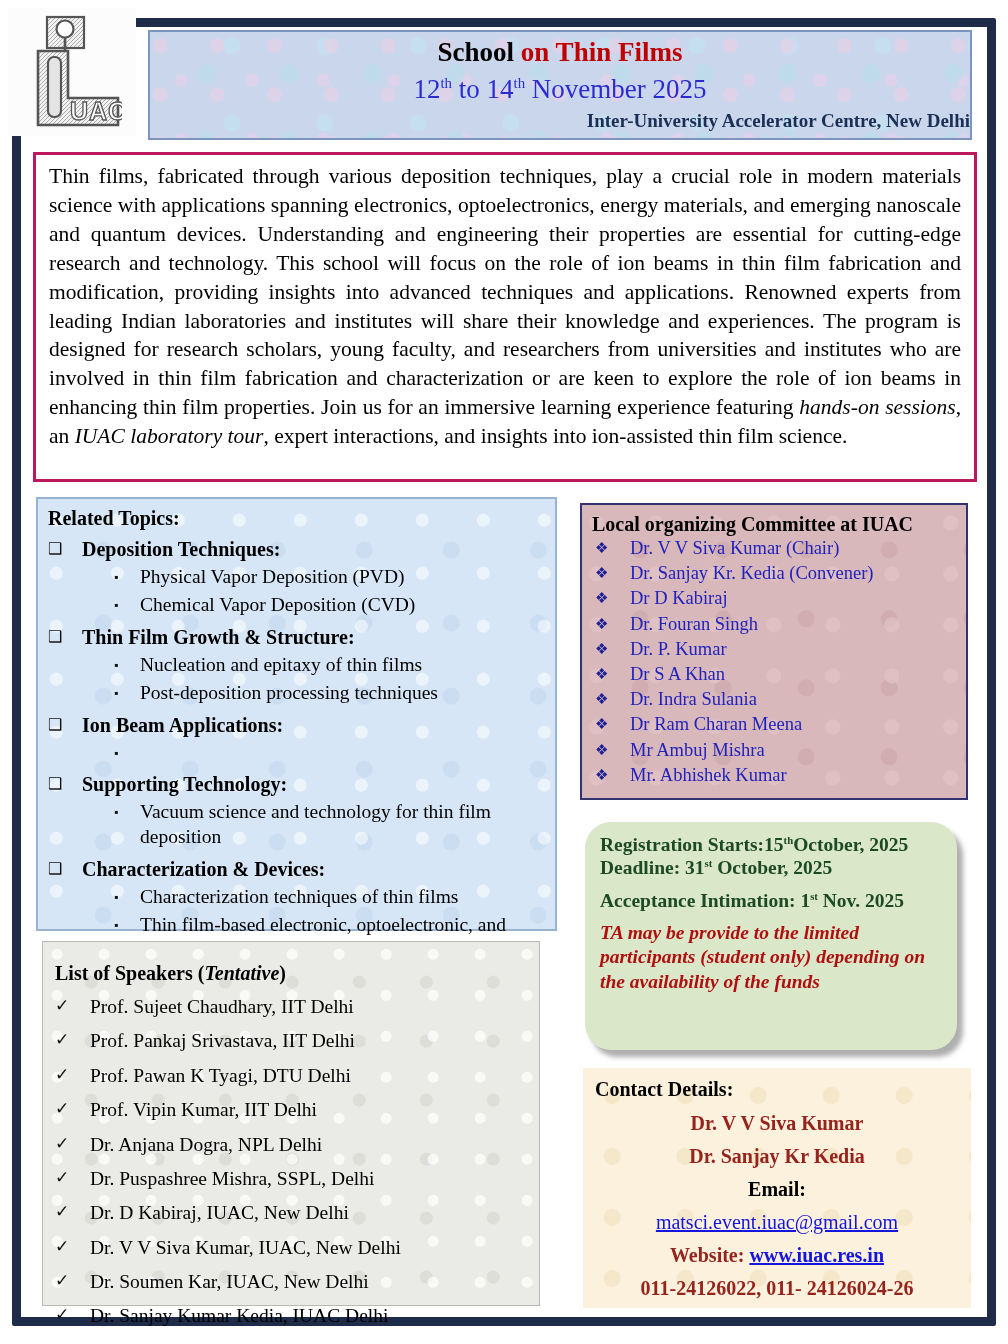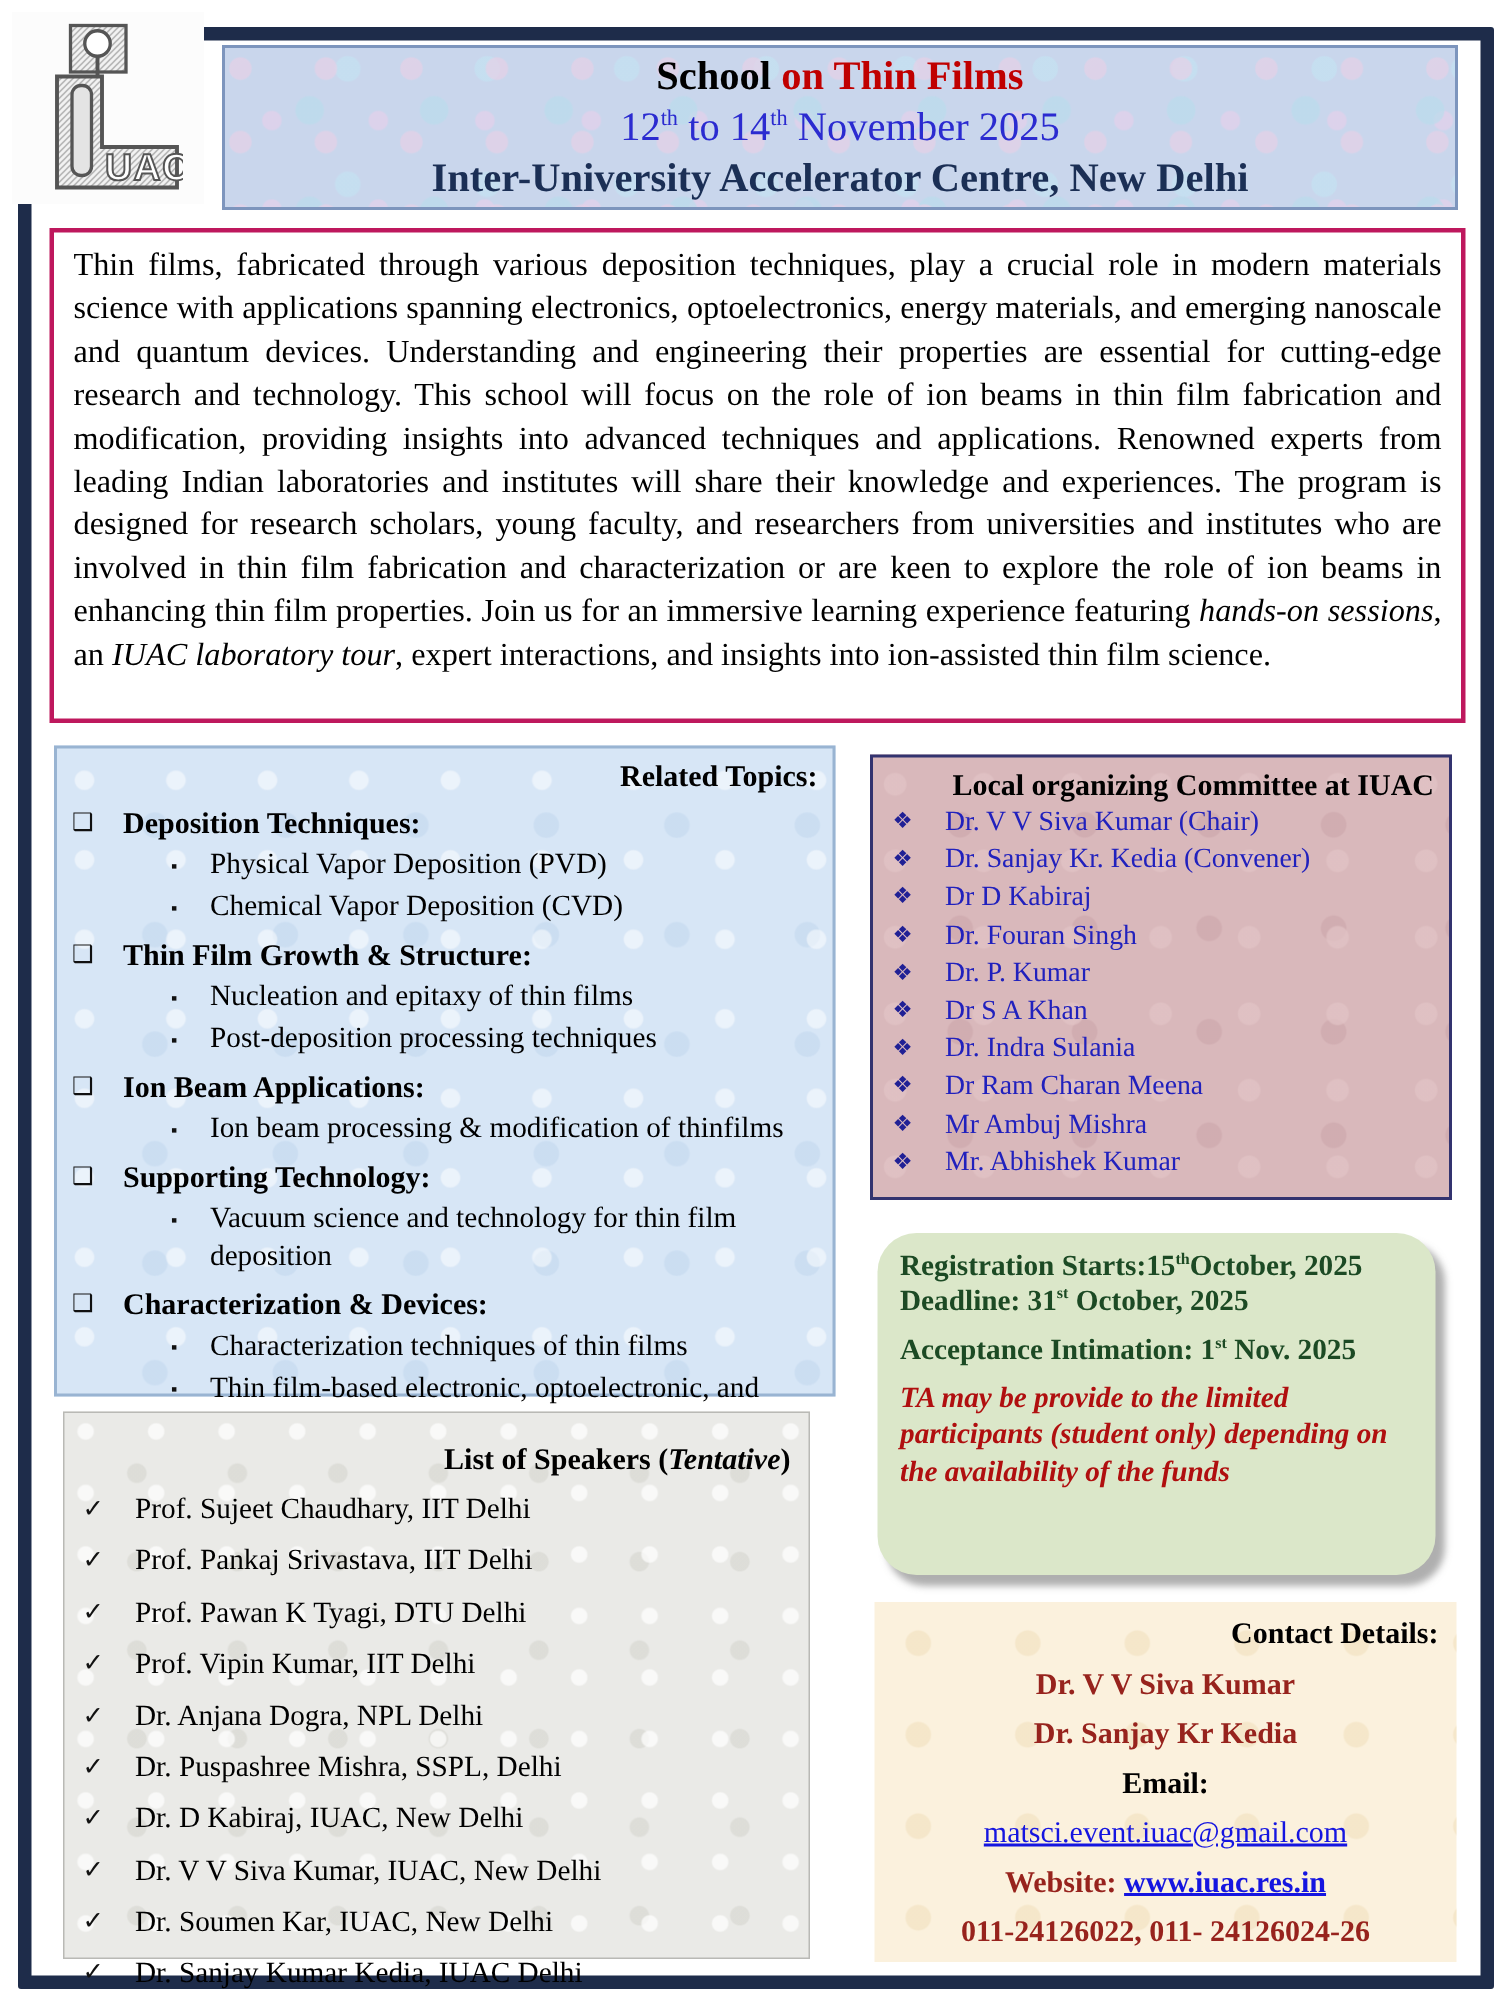--- a/index.html
+++ b/index.html
@@ -25,40 +25,40 @@
       radial-gradient(circle at 18% 28%, rgba(232,208,230,.65) 0 7px, transparent 8px),
       radial-gradient(circle at 68% 62%, rgba(186,220,236,.7) 0 9px, transparent 10px),
       radial-gradient(circle at 44% 82%, rgba(236,206,234,.55) 0 6px, transparent 7px),
       radial-gradient(circle at 88% 18%, rgba(196,226,242,.7) 0 8px, transparent 9px);
     background-size:57px 49px,83px 67px,71px 59px,93px 77px;
     display:flex;flex-direction:column;justify-content:space-evenly;text-align:center;
   }
   .banner-line1{font-size:27px;font-weight:bold;color:#000;line-height:1.1;text-align:center;}
   .banner-line1 .red{color:#c00000;}
   .banner-line2{font-size:27px;color:#2b2bd0;line-height:1.1;}
-  .banner-line3{font-size:27px;font-weight:bold;color:#1b2f55;line-height:1.1;}
+  .banner-line3{font-size:19px;font-weight:bold;color:#1b2f55;line-height:1.1;text-align:right;}
   sup{font-size:0.55em;vertical-align:super;line-height:0;}
   
   .intro-box{
     position:absolute;left:33px;top:152px;width:944px;height:330px;z-index:2;
     box-sizing:border-box;border:3px solid #be185d;background:#fff;
     padding:7px 13px 0 13px;font-size:21.5px;line-height:1.345;text-align:justify;
   }
   
   .topics-box{
     position:absolute;left:36px;top:497px;width:521px;height:434px;z-index:2;
     box-sizing:border-box;border:2px solid #99b4d2;
     background-color:#d7e6f6;
     background-image:
       radial-gradient(circle at 30% 40%, rgba(255,255,255,.5) 0 6px, transparent 7px),
       radial-gradient(circle at 75% 70%, rgba(195,216,238,.6) 0 8px, transparent 9px);
     background-size:61px 53px,87px 73px;
     padding:8px 10px;
   }
-  .box-heading{font-size:20px;font-weight:bold;color:#000;text-align:right;}
+  .box-heading{font-size:20px;font-weight:bold;color:#000;}
   .t-row{display:flex;gap:14px;margin-top:7px;align-items:flex-start;}
   .t-row .b{flex:0 0 20px;font-size:16px;line-height:1.5;color:#111;}
   .t-row .tt{font-size:20px;font-weight:bold;line-height:1.25;}
   .t-sub{display:flex;gap:15px;margin-left:66px;margin-top:3px;align-items:flex-start;}
   .t-sub .sb{flex:0 0 11px;font-size:12px;line-height:2;color:#111;}
   .t-sub .st{font-size:19.5px;line-height:1.28;}
   
   .committee-box{
     position:absolute;left:580px;top:503px;width:388px;height:297px;z-index:2;
     box-sizing:border-box;border:2px solid #33336f;
@@ -171,21 +171,20 @@
       <span class="sb">▪</span>
       <span class="st">Post-deposition processing techniques</span>
     </div>
 
     <div class="t-row">
       <span class="b">❑</span>
       <span class="tt">Ion Beam Applications:</span>
     </div>
     <div class="t-sub">
       <span class="sb">▪</span>
-      <span class="st">Ion beam processing &amp; modification of thinfilms</span>
     </div>
 
     <div class="t-row">
       <span class="b">❑</span>
       <span class="tt">Supporting Technology:</span>
     </div>
     <div class="t-sub">
       <span class="sb">▪</span>
       <span class="st">Vacuum science and technology for thin film deposition</span>
     </div>

